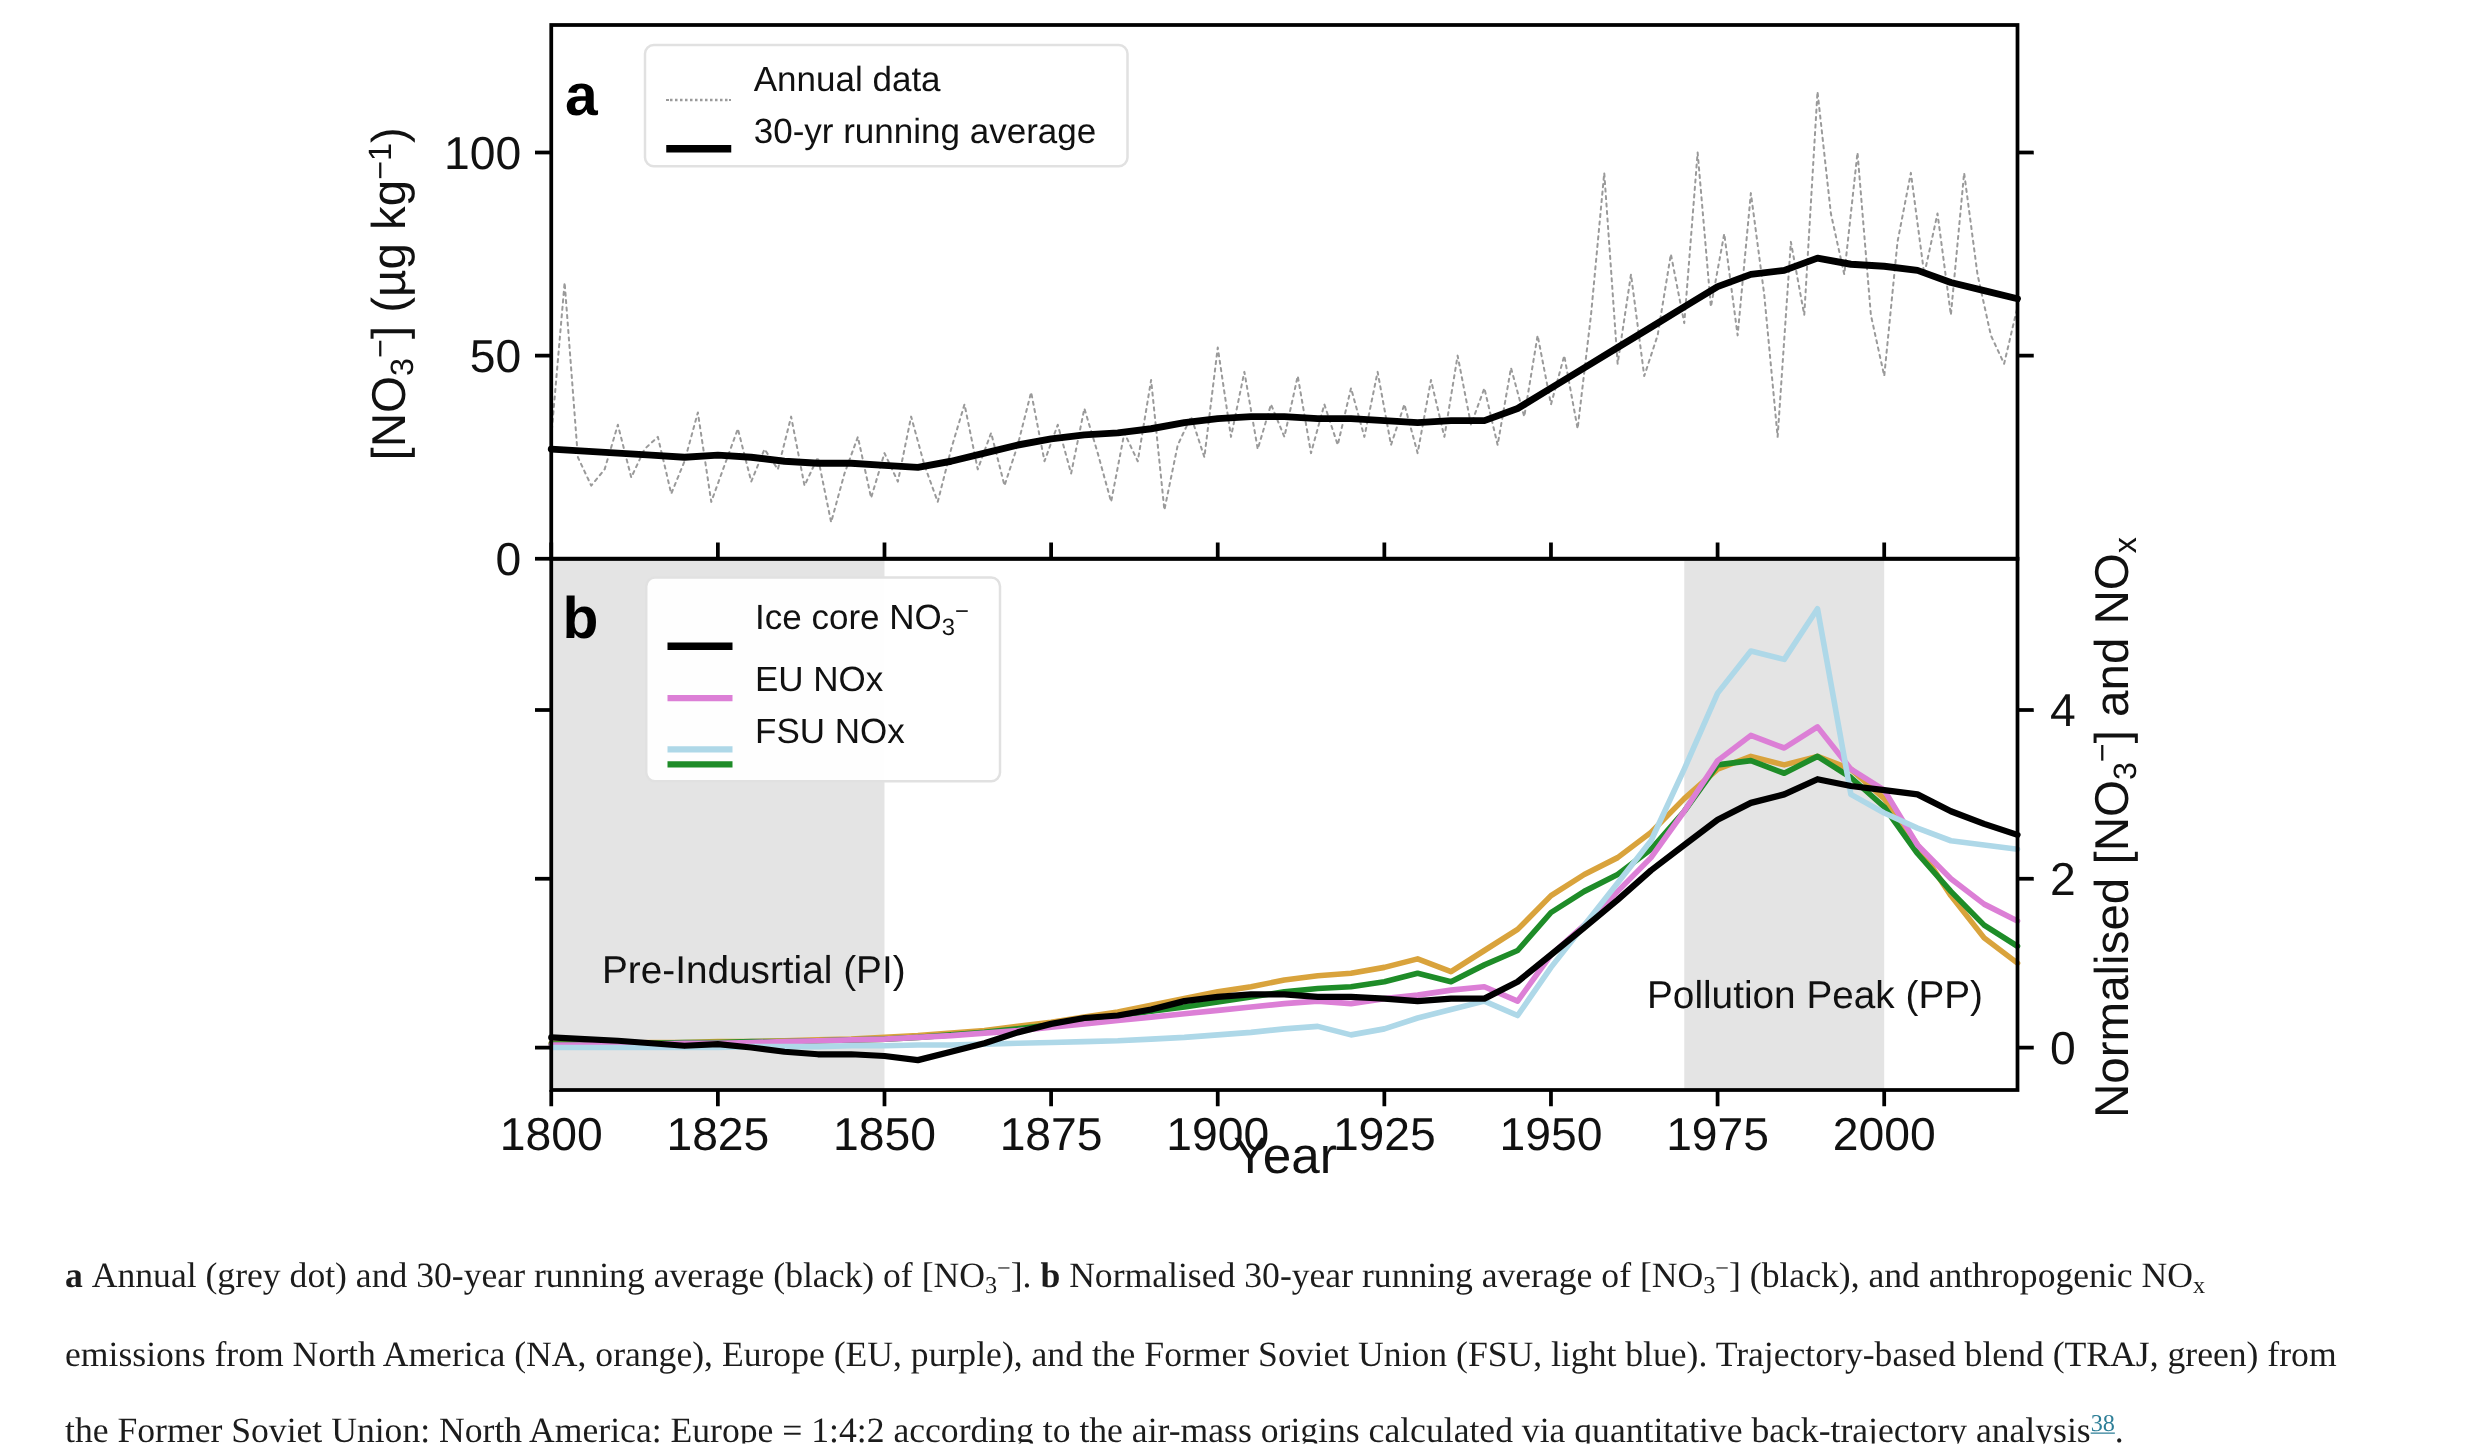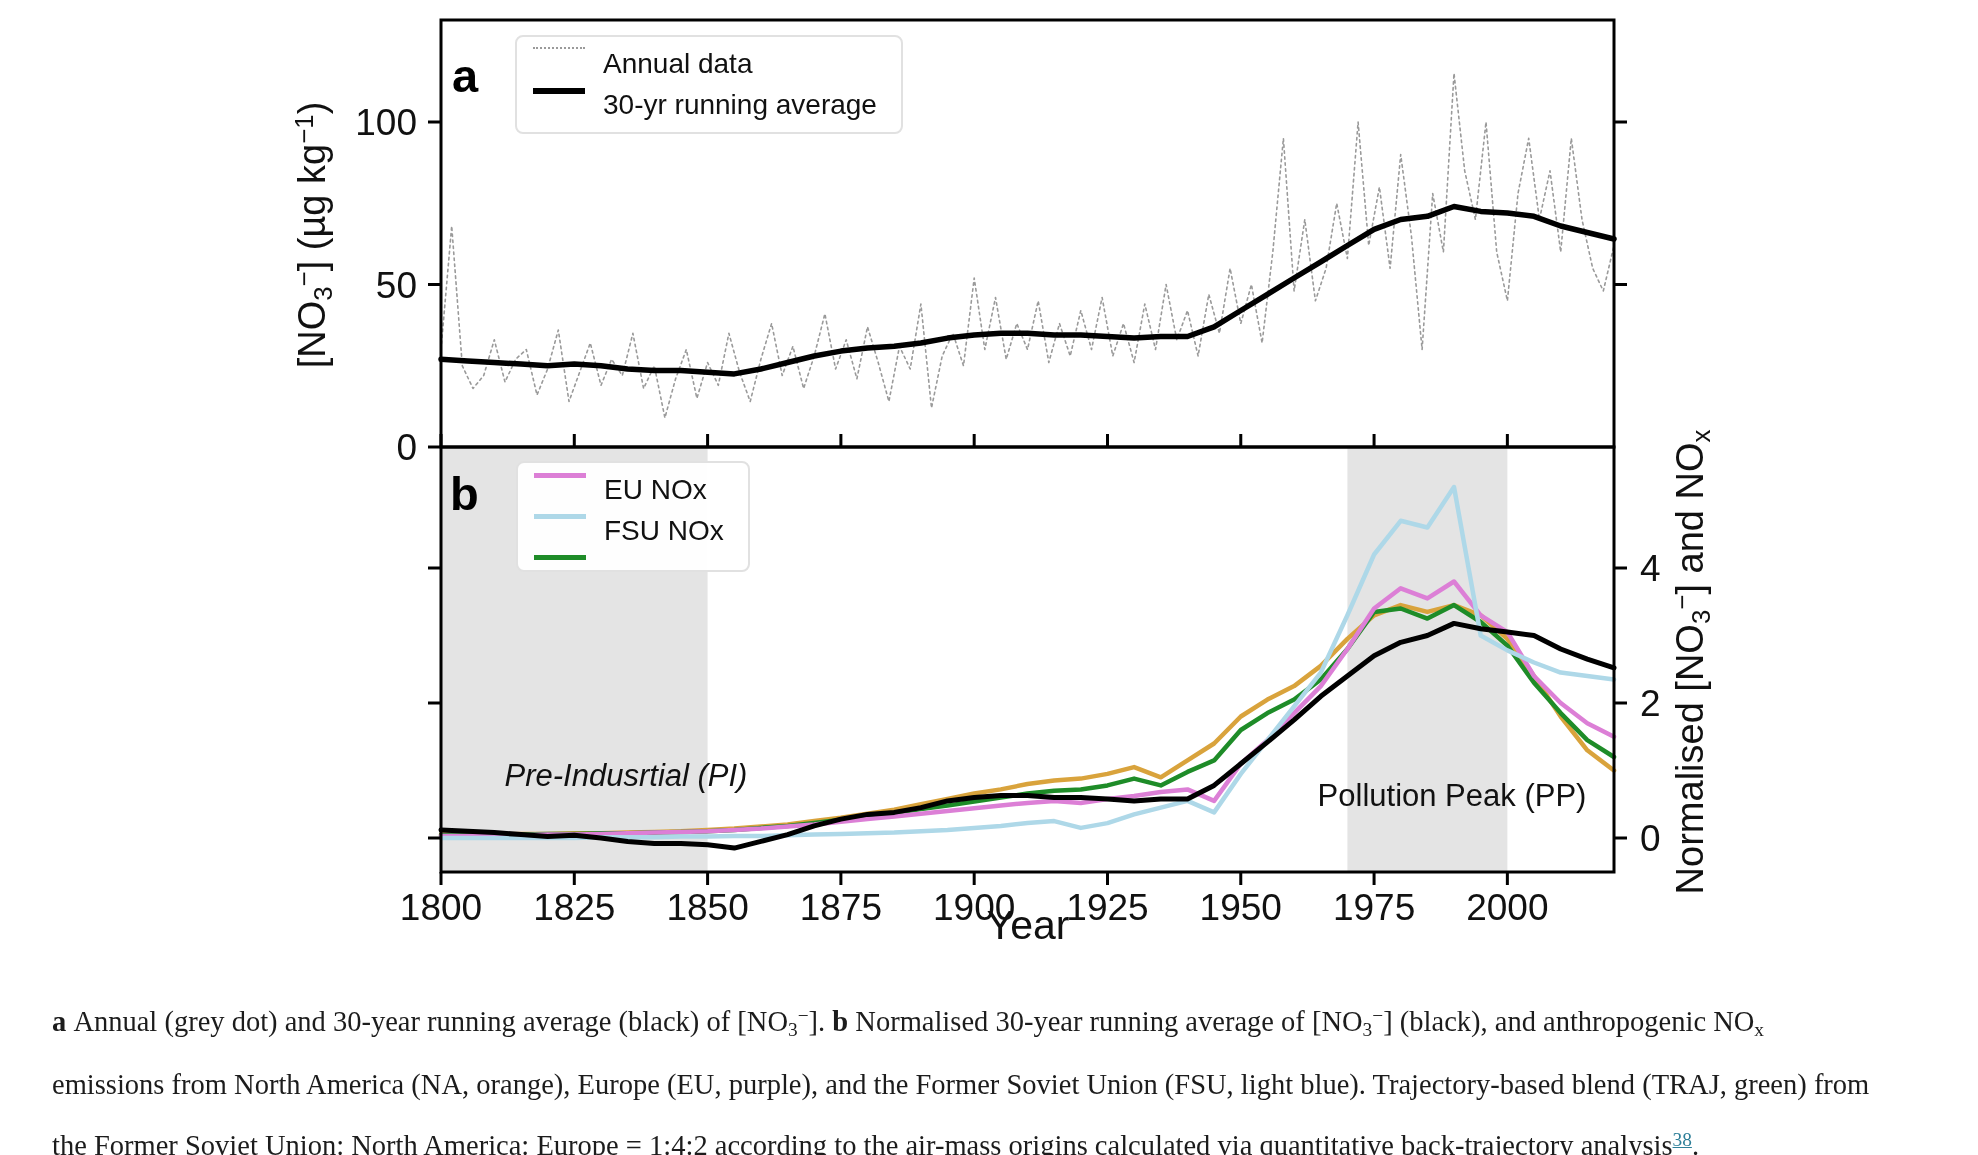--- a/index.html
+++ b/index.html
@@ -3,21 +3,21 @@
 <meta charset="utf-8">
 <style>
   html,body{margin:0;padding:0;background:#fff;}
   .fig{position:relative;width:1978px;height:1155px;background:#fff;overflow:hidden;
        font-family:"Liberation Sans",sans-serif;color:#111;}
   svg{position:absolute;left:0;top:0;}
   .ticklab{font:37px "Liberation Sans",sans-serif;fill:#111;}
   .pletter{position:absolute;font:bold 47px "Liberation Sans",sans-serif;color:#000;}
   .legend{position:absolute;background:rgba(255,255,255,.95);border:2px solid #e1e1e1;
           border-radius:8px;padding:10px 24px 10px 16px;display:flex;flex-direction:column;gap:7px;}
-  .legend .item{display:flex;align-items:flex-start;gap:18px;font-size:28px;line-height:34px;white-space:nowrap;}
+  .legend .item{display:flex;align-items:flex-end;gap:18px;font-size:28px;line-height:34px;white-space:nowrap;}
   .legend .swatch{display:inline-block;width:52px;height:0;flex:0 0 52px;}
   .axis-title{position:absolute;white-space:nowrap;font-size:38px;color:#111;}
   .rot{transform:translate(-50%,-50%) rotate(-90deg);}
   .ctr{transform:translate(-50%,-50%);}
   .band-label{position:absolute;font-size:31px;color:#111;white-space:nowrap;}
   .xlabel{position:absolute;font-size:41px;color:#111;}
   sub{font-size:68%;vertical-align:-0.25em;}
   sup{font-size:68%;vertical-align:0.45em;}
   .caption{position:absolute;left:52px;top:988px;width:1890px;
            font-family:"Liberation Serif",serif;font-size:28.5px;line-height:55px;color:#1c1c1c;}
@@ -95,36 +95,40 @@
         <span class="swatch" style="border-top: 2px dotted rgb(154, 154, 154);"></span>
         <span>Annual data</span>
       </div>
       <div class="item">
         <span class="swatch" style="border-top: 6px solid rgb(0, 0, 0);"></span>
         <span>30-yr running average</span>
       </div>
     </div>
   <div id="legend-b" class="legend" style="left:516px;top:461px;">
       <div class="item">
+        <span class="swatch" style="border-top: 6px solid rgb(0, 0, 0);"></span>
+        <span><span>Ice core NO</span><sub>3</sub><sup>−</sup></span>
+      </div>
+      <div class="item">
         <span class="swatch" style="border-top: 5px solid rgb(220, 127, 214);"></span>
         <span>EU NOx</span>
       </div>
       <div class="item">
         <span class="swatch" style="border-top: 5px solid rgb(174, 216, 232);"></span>
         <span>FSU NOx</span>
       </div>
       <div class="item">
         <span class="swatch" style="border-top: 5px solid rgb(30, 140, 40);"></span>
       </div>
     </div>
 
   <div class="axis-title rot" style="left:314px;top:235px;"><span>[NO</span><sub>3</sub><sup>−</sup><span>] (µg kg</span><sup>−1</sup><span>)</span></div>
   <div class="axis-title rot" style="left:1692px;top:662px;"><span>Normalised [NO</span><sub>3</sub><sup>−</sup><span>] and NO</span><sub>x</sub></div>
 
-  <div class="band-label ctr" style="left:626px;top:776px;font-style:italic;">Pre-Indusrtial (PI)</div>
+  <div class="band-label ctr" style="left:603px;top:776px;">Pre-Indusrtial (PI)</div>
   <div class="band-label ctr" style="left:1452px;top:772px;margin-top:24px;">Pollution Peak (PP)</div>
 
   <div class="xlabel ctr" style="left:1028px;top:925px;">Year</div>
 
   <div class="caption" id="caption">
       <div><b>a </b><span>Annual (grey dot) and 30-year running average (black) of [NO</span><sub>3</sub><sup>−</sup><span>]. </span><b>b</b><span> Normalised 30-year running average of [NO</span><sub>3</sub><sup>−</sup><span>] (black), and anthropogenic NO</span><sub>x</sub></div>
       <div><span>emissions from North America (NA, orange), Europe (EU, purple), and the Former Soviet Union (FSU, light blue). Trajectory-based blend (TRAJ, green) from</span></div>
       <div><span>the Former Soviet Union: North America: Europe = 1:4:2 according to the air-mass origins calculated via quantitative back-trajectory analysis</span><sup class="ref">38</sup><span>.</span></div>
     </div>
 

